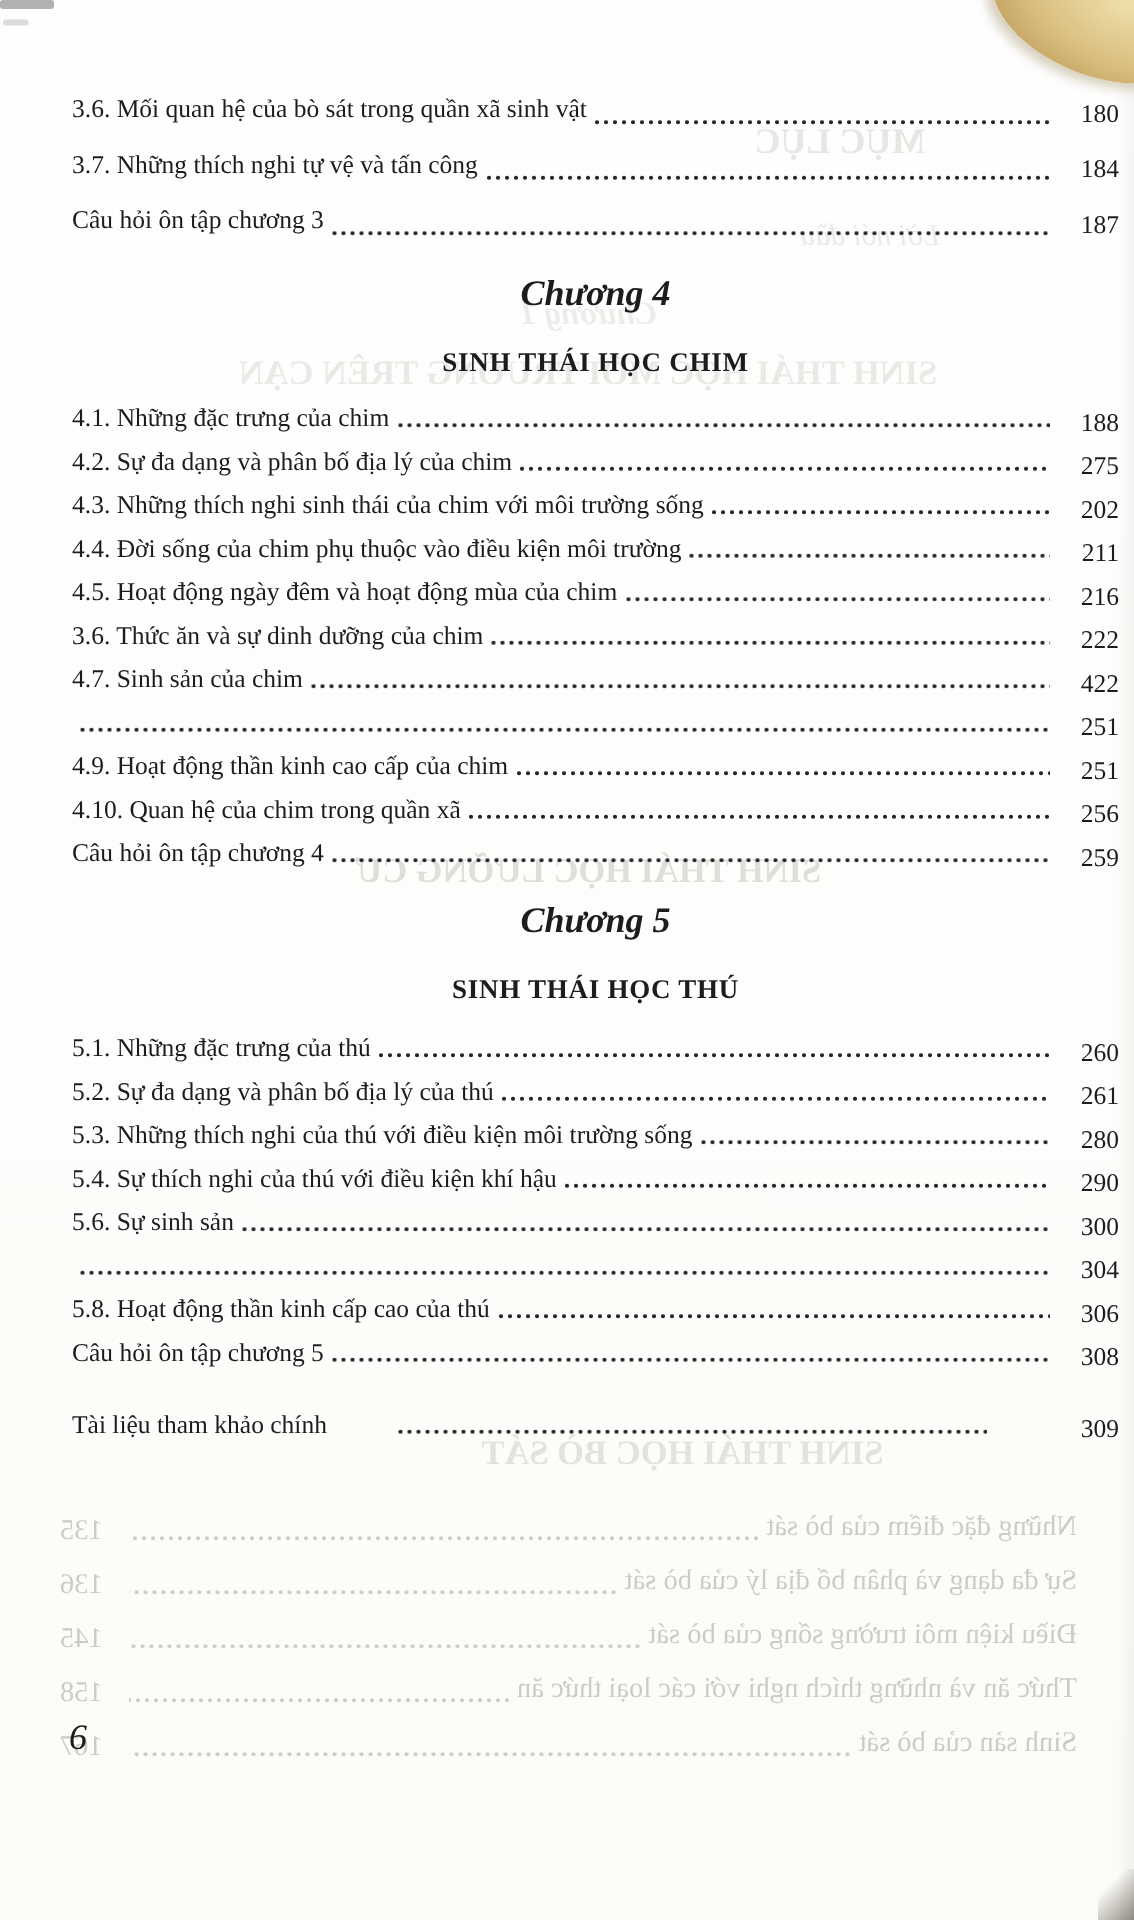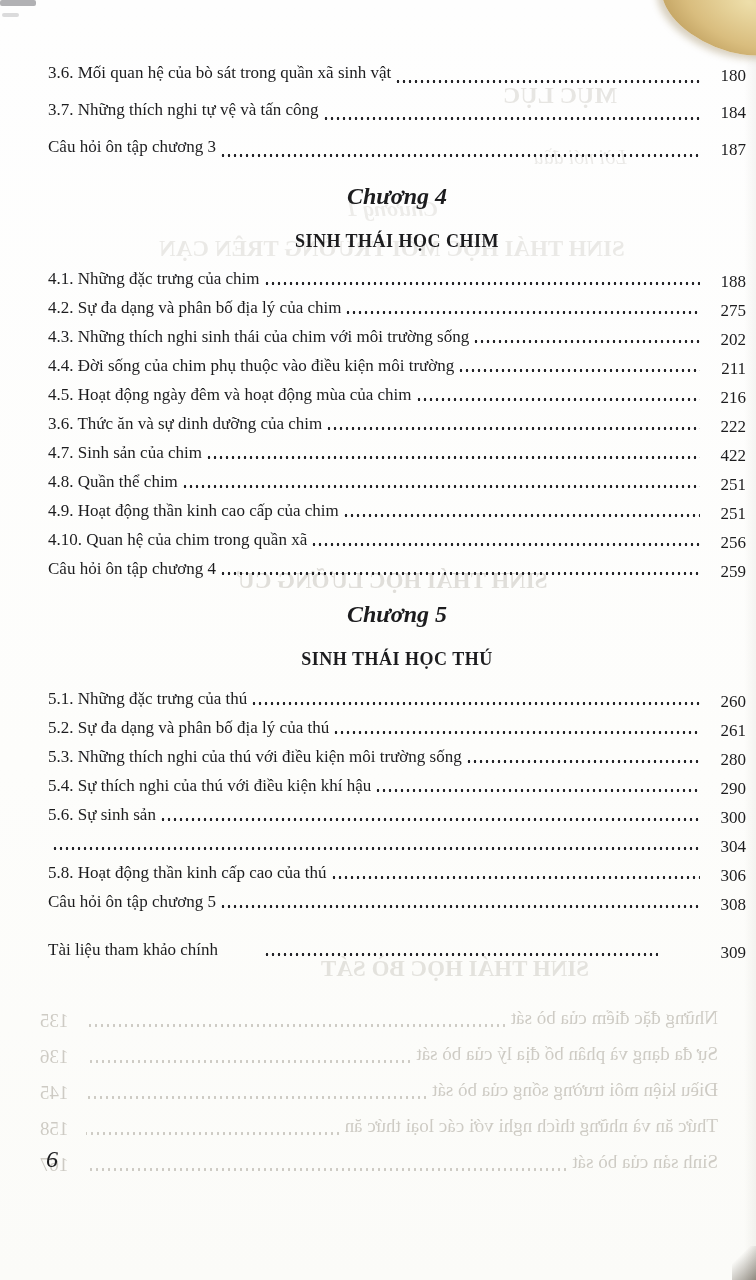--- a/index.html
+++ b/index.html
@@ -195,21 +195,20 @@
           <span class="lbl">3.6. Thức ăn và sự dinh dưỡng của chim</span>
           <span class="dots"></span>
           <span class="pg">222</span>
         </div>
         <div class="row s29">
           <span class="lbl">4.7. Sinh sản của chim</span>
           <span class="dots"></span>
           <span class="pg">422</span>
         </div>
         <div class="row s29">
-          <span class="lbl">4.8. Quần thể chim</span>
           <span class="dots"></span>
           <span class="pg">251</span>
         </div>
         <div class="row s29">
           <span class="lbl">4.9. Hoạt động thần kinh cao cấp của chim</span>
           <span class="dots"></span>
           <span class="pg">251</span>
         </div>
         <div class="row s29">
           <span class="lbl">4.10. Quan hệ của chim trong quần xã</span>

